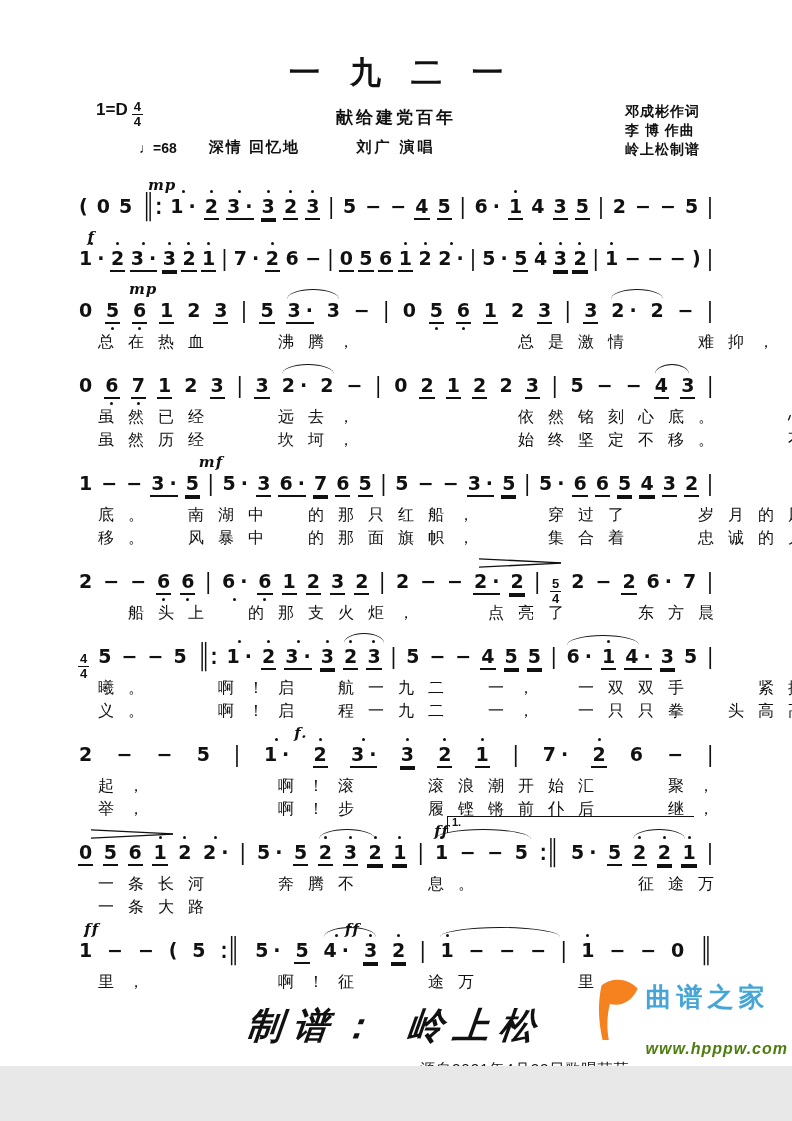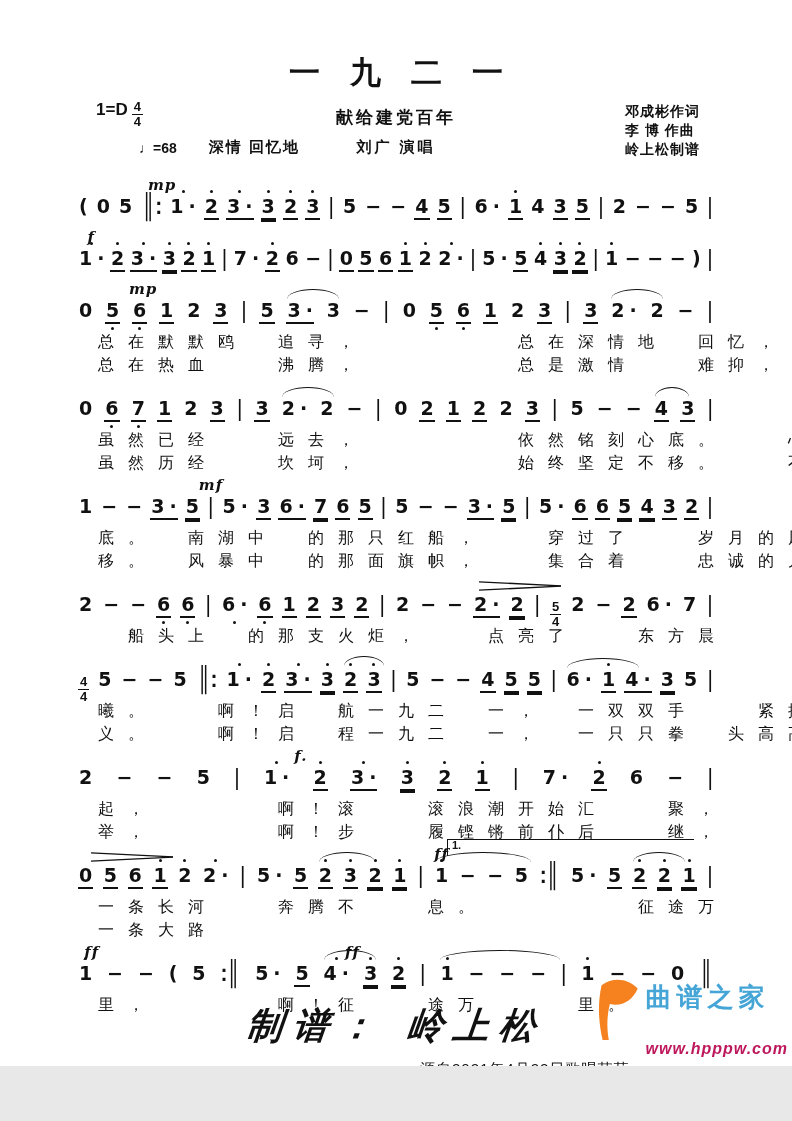--- a/index.html
+++ b/index.html
@@ -179,21 +179,20 @@
           <span class="tok u1">1</span>
           <span class="tok">2</span>
           <span class="tok u1">3</span>
           <span class="bar">|</span>
           <span class="tok u1">3</span>
           <span class="tok">2<span class="aug">·</span><span class="slur" style="width: 52px;"></span></span>
           <span class="tok">2</span>
           <span class="tok">−</span>
           <span class="bar">|</span>
         </div>
-        <div class="lyric-row">总在默默鸥　追寻，　　　　　总在深情地　回忆，</div>
         <div class="lyric-row">总在热血　　沸腾，　　　　　总是激情　　难抑，</div>
       </div>
       <div class="system">
         <div class="notes-row">
           <span class="tok">0</span>
           <span class="tok ob u1">6</span>
           <span class="tok ob u1">7</span>
           <span class="tok u1">1</span>
           <span class="tok">2</span>
           <span class="tok u1">3</span>
@@ -421,16 +420,16 @@
 
   <div class="signature">制谱： 岭上松</div>
   <div class="source-note">源自2021年4月22日歌唱艺苑</div>
 
   <div class="watermark">
     <svg width="54" height="66" viewBox="0 0 52 64">
       <path d="M14 63 C10 46 9 28 13 10 C25 1 39 4 48 13 C43 25 32 31 21 28 C18 40 18 52 20 63 Z" fill="#f5821f"></path>
     </svg>
     <div class="wm-text">
       <span class="wm-name" style="color: rgb(69, 165, 214);">曲谱之家</span>
-      <span class="wm-url" style="color: #be185d;">www.hpppw.com</span>
+      <span class="wm-url" style="color: #4d7c0f;">www.hpppw.com</span>
     </div>
   </div>
 </div>
 
 </body></html>

